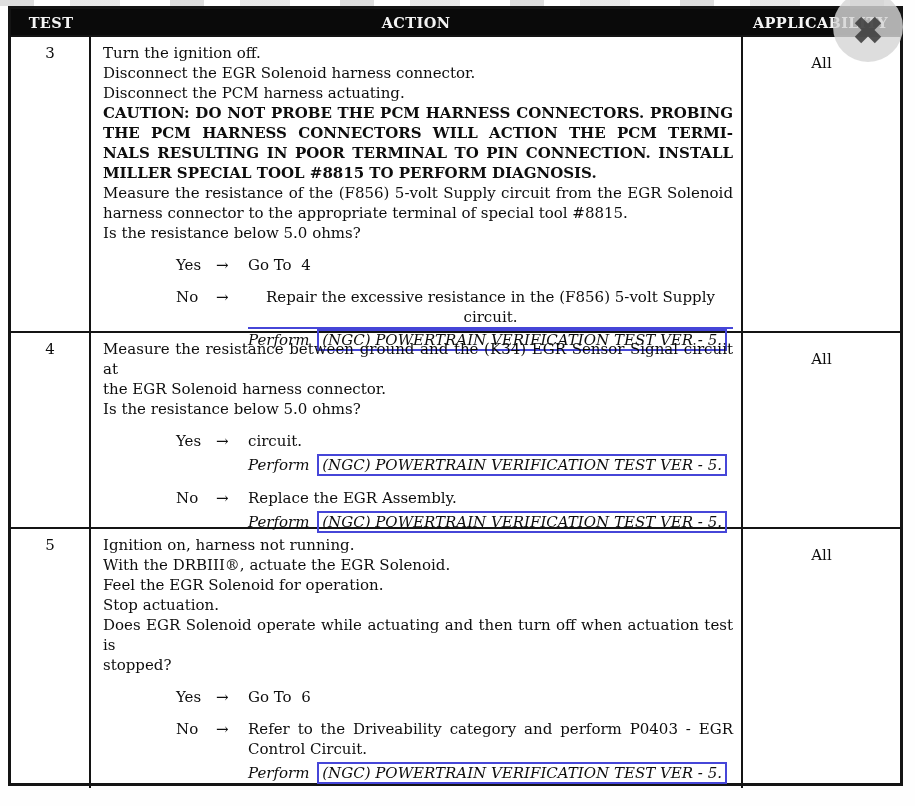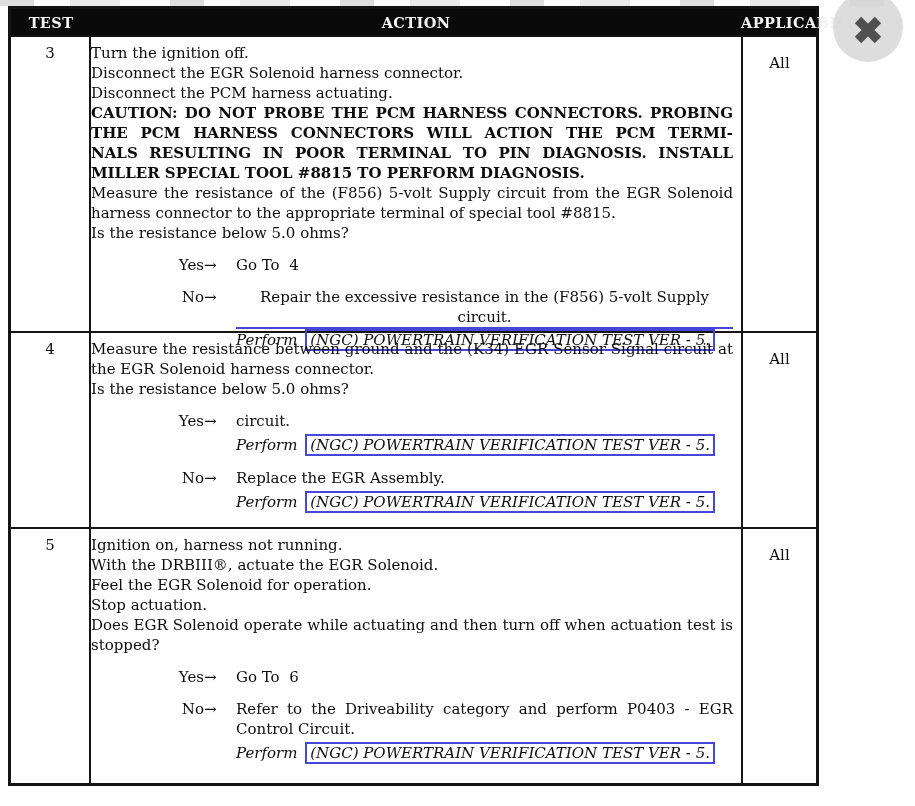--- a/index.html
+++ b/index.html
@@ -10,44 +10,44 @@
 
   .scan-noise {
     position:absolute; top:0; left:0; width:100%; height:6px;
     background:repeating-linear-gradient(90deg,
       rgba(70,70,70,.35) 0 34px, transparent 34px 70px,
       rgba(90,90,90,.25) 70px 120px, transparent 120px 170px);
     opacity:.5;
   }
 
   .doc-table {
-    position:absolute; left:8px; top:6px; width:811px;
+    position:absolute; left:8px; top:6px; width:895px;
     border:3px solid #141414; background:#fff;
   }
 
   .thead {
     display:grid; grid-template-columns:80px 650px 1fr;
     background:#0a0a0a; color:#f4f4f4; height:26px; align-items:center;
     font-weight:bold; font-size:14.5px; letter-spacing:.4px;
   }
   .thead .th { text-align:center; }
 
   .trow { display:grid; grid-template-columns:80px 650px 1fr; border-top:2px solid #141414; }
   .r3 { height:296px; } .r4 { height:196px; } .r5 { height:256px; }
 
   .cell-test { border-right:2px solid #141414; text-align:center; padding-top:7px; font-size:15px; }
   .cell-appl { border-left:2px solid #141414; text-align:center; padding-top:17px; font-size:15px; }
-  .cell-action { padding:6px 8px 4px 0; font-size:15px; line-height:20px; }
+  .cell-action { padding:6px 8px 4px 12px; font-size:15px; line-height:20px; }
 
   .action-line { min-height:20px; }
   .just { text-align:justify; text-align-last:justify; }
   .caution { font-weight:bold; }
 
   .branch { display:grid; grid-template-columns:40px 32px 1fr; margin:12px 0 0 73px; }
-  .branch .b-label { white-space:pre;text-align:right; }
+  .branch .b-label { white-space:pre; }
   .branch .b-arrow { }
   .branch .b-text { }
   .branch .b-line { white-space:pre-wrap; min-height:20px; }
 
   .link-underline { border-bottom:2px solid #4646d8; display:block;text-align:center; }
 
   .link-box {
     display:inline-block; border:2px solid #4646d8; padding:0 3px;
     margin-left:3px; line-height:18px; cursor:pointer;
   }
@@ -76,21 +76,21 @@
     </div>
 
     <div class="trow r3">
       <div class="cell-test">3</div>
       <div class="cell-action">
         <div class="action-line">Turn the ignition off.</div>
         <div class="action-line">Disconnect the EGR Solenoid harness connector.</div>
         <div class="action-line">Disconnect the PCM harness actuating.</div>
         <div class="action-line caution just">CAUTION: DO NOT PROBE THE PCM HARNESS CONNECTORS. PROBING</div>
         <div class="action-line caution just">THE PCM HARNESS CONNECTORS WILL ACTION THE PCM TERMI-</div>
-        <div class="action-line caution just">NALS RESULTING IN POOR TERMINAL TO PIN DIAGNOSIS. INSTALL</div>
+        <div class="action-line caution just">NALS RESULTING IN POOR TERMINAL TO PIN CONNECTION. INSTALL</div>
         <div class="action-line caution">MILLER SPECIAL TOOL #8815 TO PERFORM DIAGNOSIS.</div>
         <div class="action-line just">Measure the resistance of the (F856) 5-volt Supply circuit from the EGR Solenoid</div>
         <div class="action-line">harness connector to the appropriate terminal of special tool #8815.</div>
         <div class="action-line">Is the resistance below 5.0 ohms?</div>
 
         <div class="branch">
           <span class="b-label">Yes</span>
           <span class="b-arrow">→</span>
           <span class="b-text"><span class="b-line">Go To  4</span></span>
         </div>

